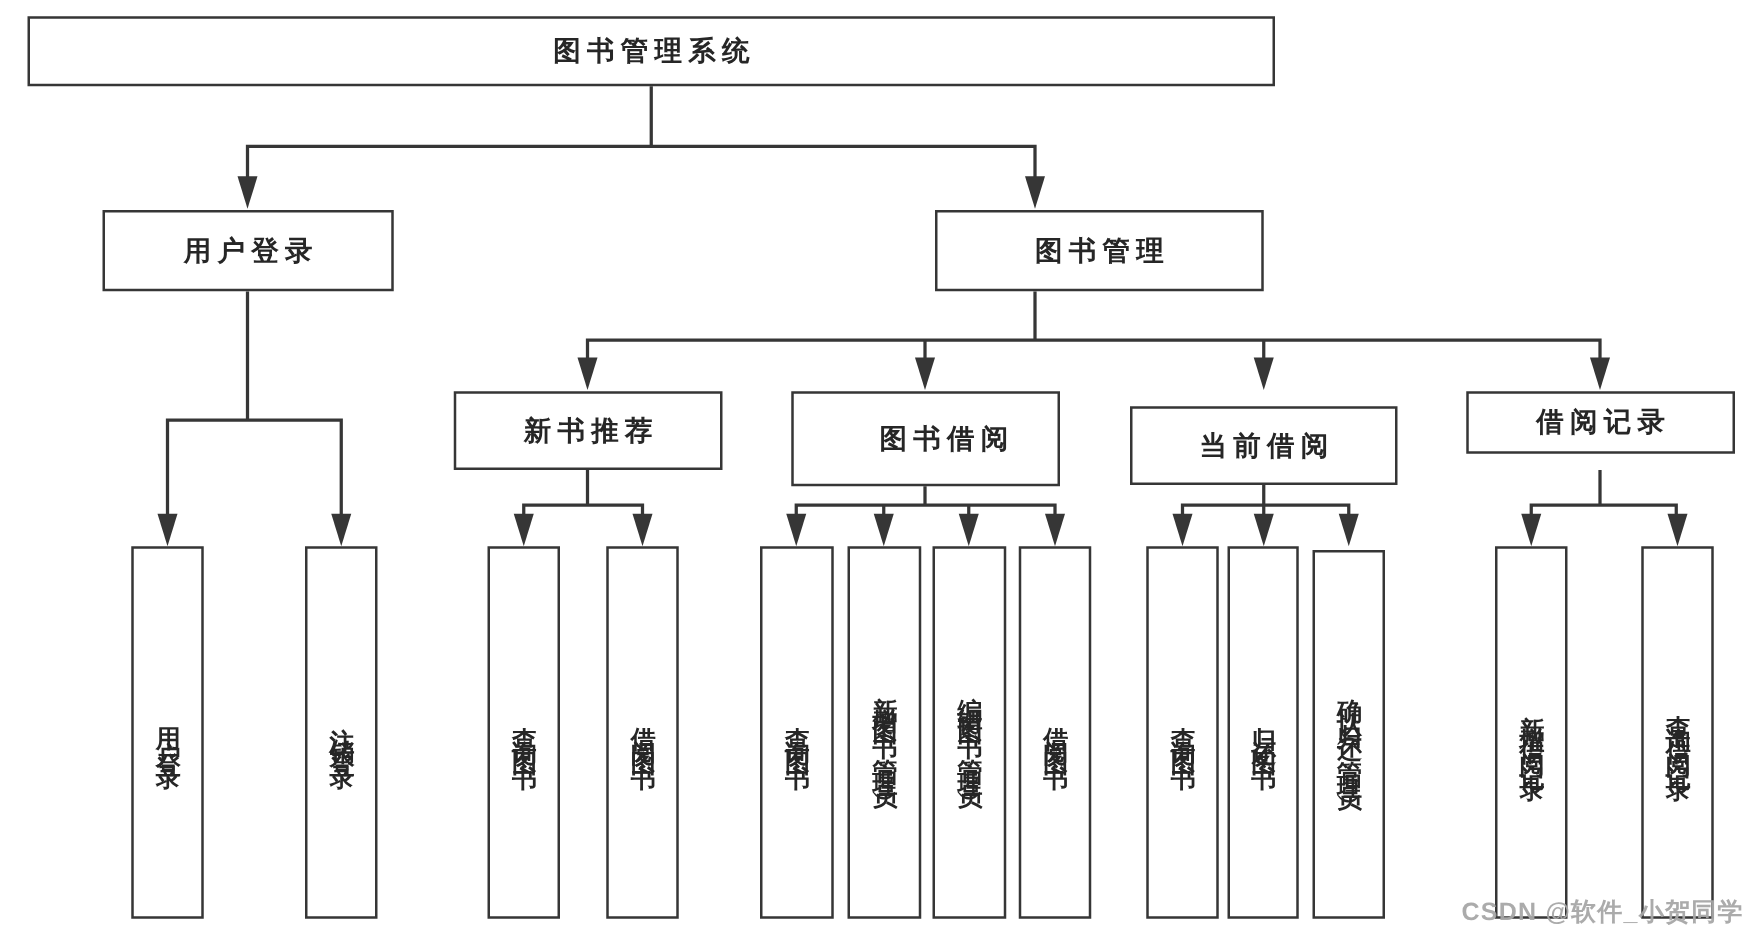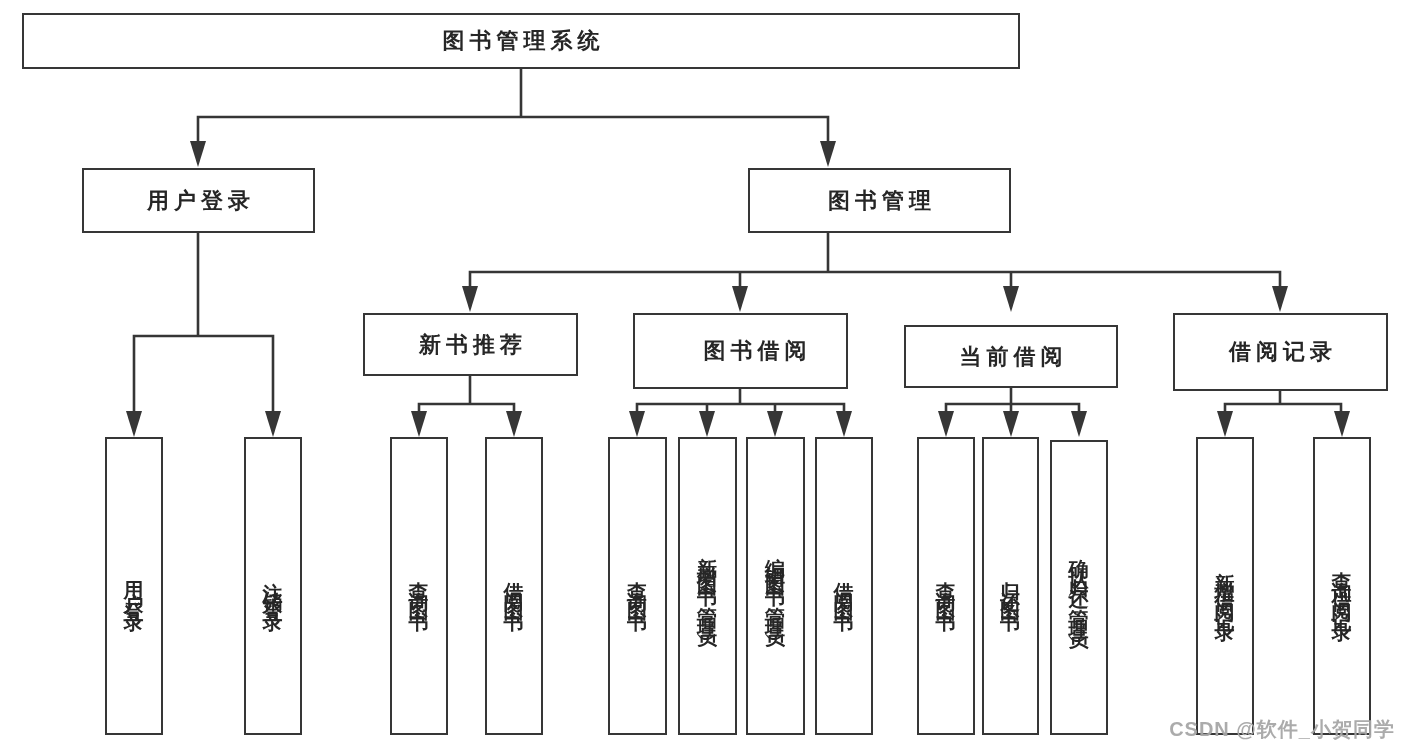--- a/index.html
+++ b/index.html
@@ -120,21 +120,21 @@
   </svg>
 
   <div class="box hbox" style="left:22px; top:13px; width:998px; height:56px;">图书管理系统</div>
 
   <div class="box hbox" style="left:82px; top:168px; width:233px; height:65px;">用户登录</div>
   <div class="box hbox" style="left:712px; top:168px; width:263px; height:65px;margin-left:36px;">图书管理</div>
 
   <div class="box hbox" style="left:363px; top:313px; width:215px; height:63px;text-align:right;">新书推荐</div>
   <div class="box hbox" style="left:633px; top:313px; width:215px; height:76px;padding-left:29px;">图书借阅</div>
   <div class="box hbox" style="left:904px; top:313px; width:214px; height:63px;margin-top:12px;">当前借阅</div>
-  <div class="box hbox" style="left:1173px; top:313px; width:215px; height:78px;">借阅记录</div>
+  <div class="box hbox" style="left:1173px; top:313px; width:215px; height:50px;">借阅记录</div>
 
   <div class="box vbox" style="left:105px; top:437px; width:58px; height:298px;">用户登录</div>
   <div class="box vbox" style="left:244px; top:437px; width:58px; height:298px;">注销登录</div>
 
   <div class="box vbox" style="left:390px; top:437px; width:58px; height:298px;">查询图书</div>
   <div class="box vbox" style="left:485px; top:437px; width:58px; height:298px;">借阅图书</div>
 
   <div class="box vbox" style="left:608px; top:437px; width:59px; height:298px;">查询图书</div>
   <div class="box vbox" style="left:678px; top:437px; width:59px; height:298px;">新增图书（管理员）</div>
   <div class="box vbox" style="left:746px; top:437px; width:59px; height:298px;">编辑图书（管理员）</div>

